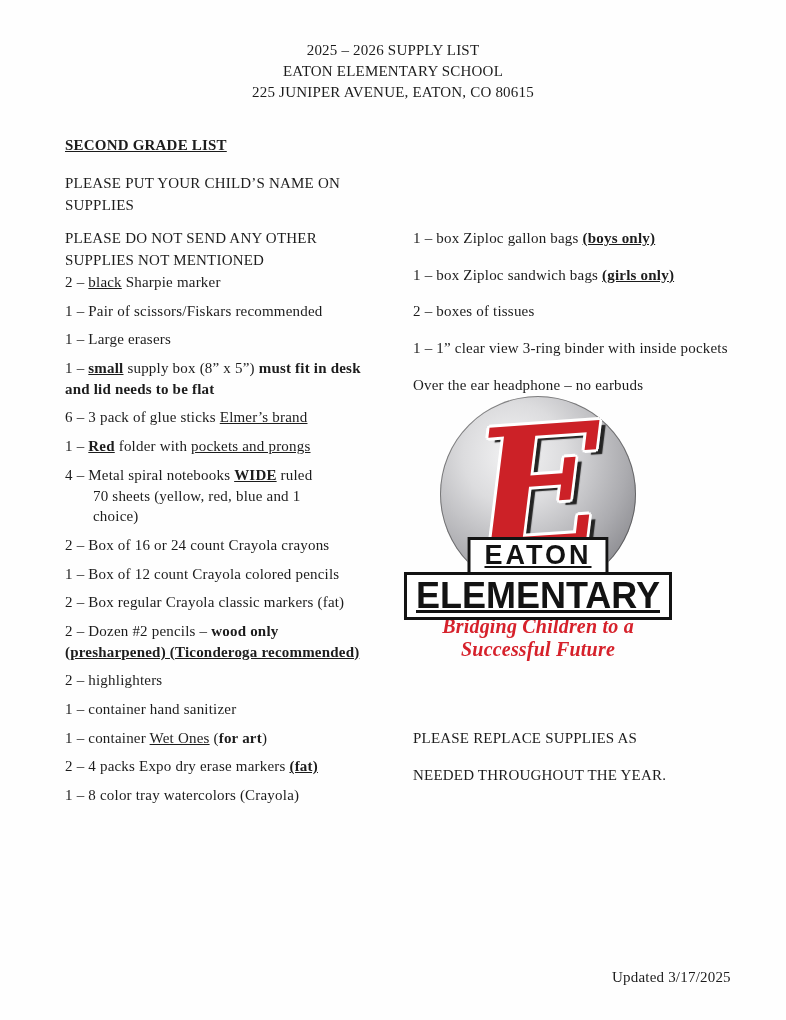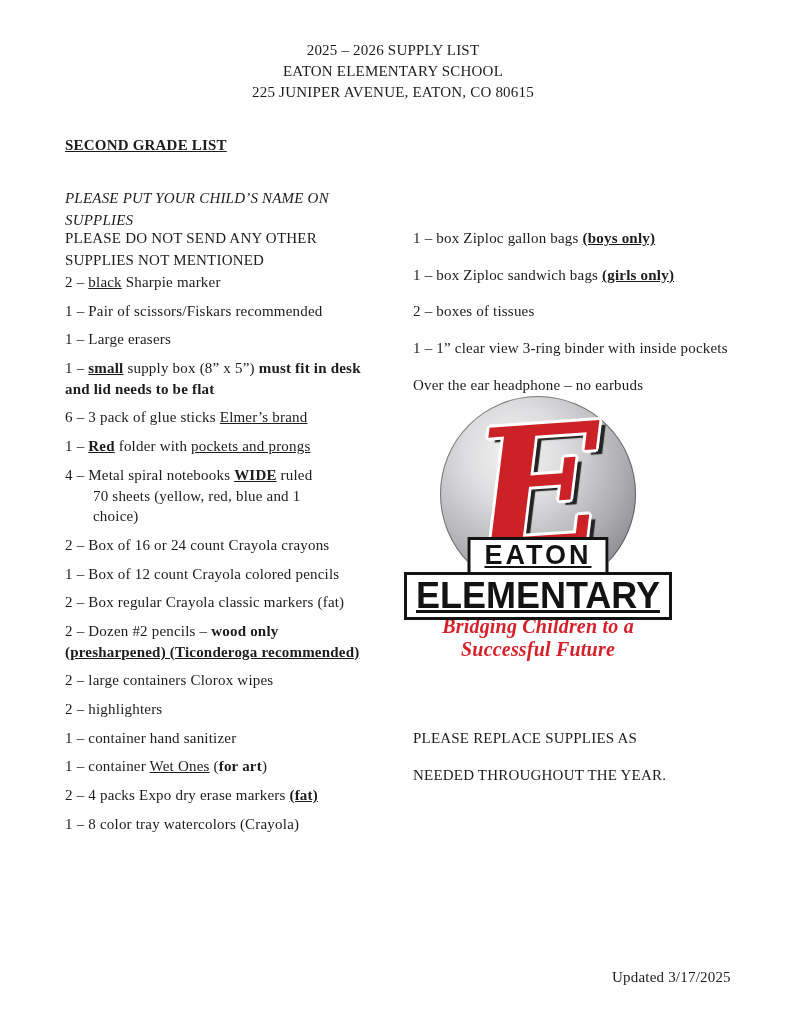--- a/index.html
+++ b/index.html
@@ -6,21 +6,21 @@
   .page{
     position:relative;width:786px;height:1020px;margin:0 auto;
     background:#fefefdff;background-color:#fefefe;
     font-family:"Liberation Serif","DejaVu Serif",serif;
     color:#1c1c1c;font-size:15px;letter-spacing:.2px;overflow:hidden;
     box-shadow:0 0 6px rgba(0,0,0,.25);
   }
   .header{position:absolute;top:40px;left:0;width:100%;text-align:center;line-height:1.4;}
   .section-title{position:absolute;top:137px;left:65px;font-weight:bold;text-decoration:underline;}
   .note{position:absolute;left:65px;width:300px;line-height:1.45;margin:0;}
-  .n1{top:188px;font-style:italic;}
+  .n1{top:173px;}
   .n2{top:228px;}
   .left-col{position:absolute;top:272px;left:65px;width:318px;}
   .right-col{position:absolute;top:228px;left:413px;width:350px;}
   .item{margin:0 0 8px 0;line-height:1.38;}
   .right-col .item{margin-bottom:16px;}
   .b{font-weight:bold;}
   .u{text-decoration:underline;}
   .ind{padding-left:28px;}
   
   .logo{position:absolute;top:396px;left:418px;width:240px;height:248px;}
@@ -75,21 +75,20 @@
       <div class="item"><span>1 – Pair of scissors/Fiskars recommended</span></div>
       <div class="item"><span>1 – Large erasers</span></div>
       <div class="item"><span>1 – </span><span class="b u">small</span><span> supply box (8” x 5”) </span><span class="b">must fit in desk and lid needs to be flat</span></div>
       <div class="item"><span>6 – 3 pack of glue sticks </span><span class="u">Elmer’s brand</span></div>
       <div class="item"><span>1 – </span><span class="b u">Red</span><span> folder with </span><span class="u">pockets and prongs</span></div>
       <div class="item"><span>4 – Metal spiral notebooks </span><span class="b u">WIDE</span><span> ruled</span><br><span class="ind">70 sheets (yellow, red, blue and 1</span><br><span class="ind">choice)</span></div>
       <div class="item"><span>2 – Box of 16 or 24 count Crayola crayons</span></div>
       <div class="item"><span>1 – Box of 12 count Crayola colored pencils</span></div>
       <div class="item"><span>2 – Box regular Crayola classic markers (fat)</span></div>
       <div class="item"><span>2 – Dozen #2 pencils – </span><span class="b">wood only</span><br><span class="b u">(presharpened) (Ticonderoga recommended)</span></div>
-      <div class="item"><span>2 – large containers Clorox wipes</span></div>
       <div class="item"><span>2 – highlighters</span></div>
       <div class="item"><span>1 – container hand sanitizer</span></div>
       <div class="item"><span>1 – container </span><span class="u">Wet Ones</span><span> (</span><span class="b">for art</span><span>)</span></div>
       <div class="item"><span>2 – 4 packs Expo dry erase markers </span><span class="b u">(fat)</span></div>
       <div class="item"><span>1 – 8 color tray watercolors (Crayola)</span></div>
     </div>
 
   <div class="right-col">
       <div class="item"><span>1 – box Ziploc gallon bags </span><span class="b u">(boys only)</span></div>
       <div class="item"><span>1 – box Ziploc sandwich bags </span><span class="b u">(girls only)</span></div>

